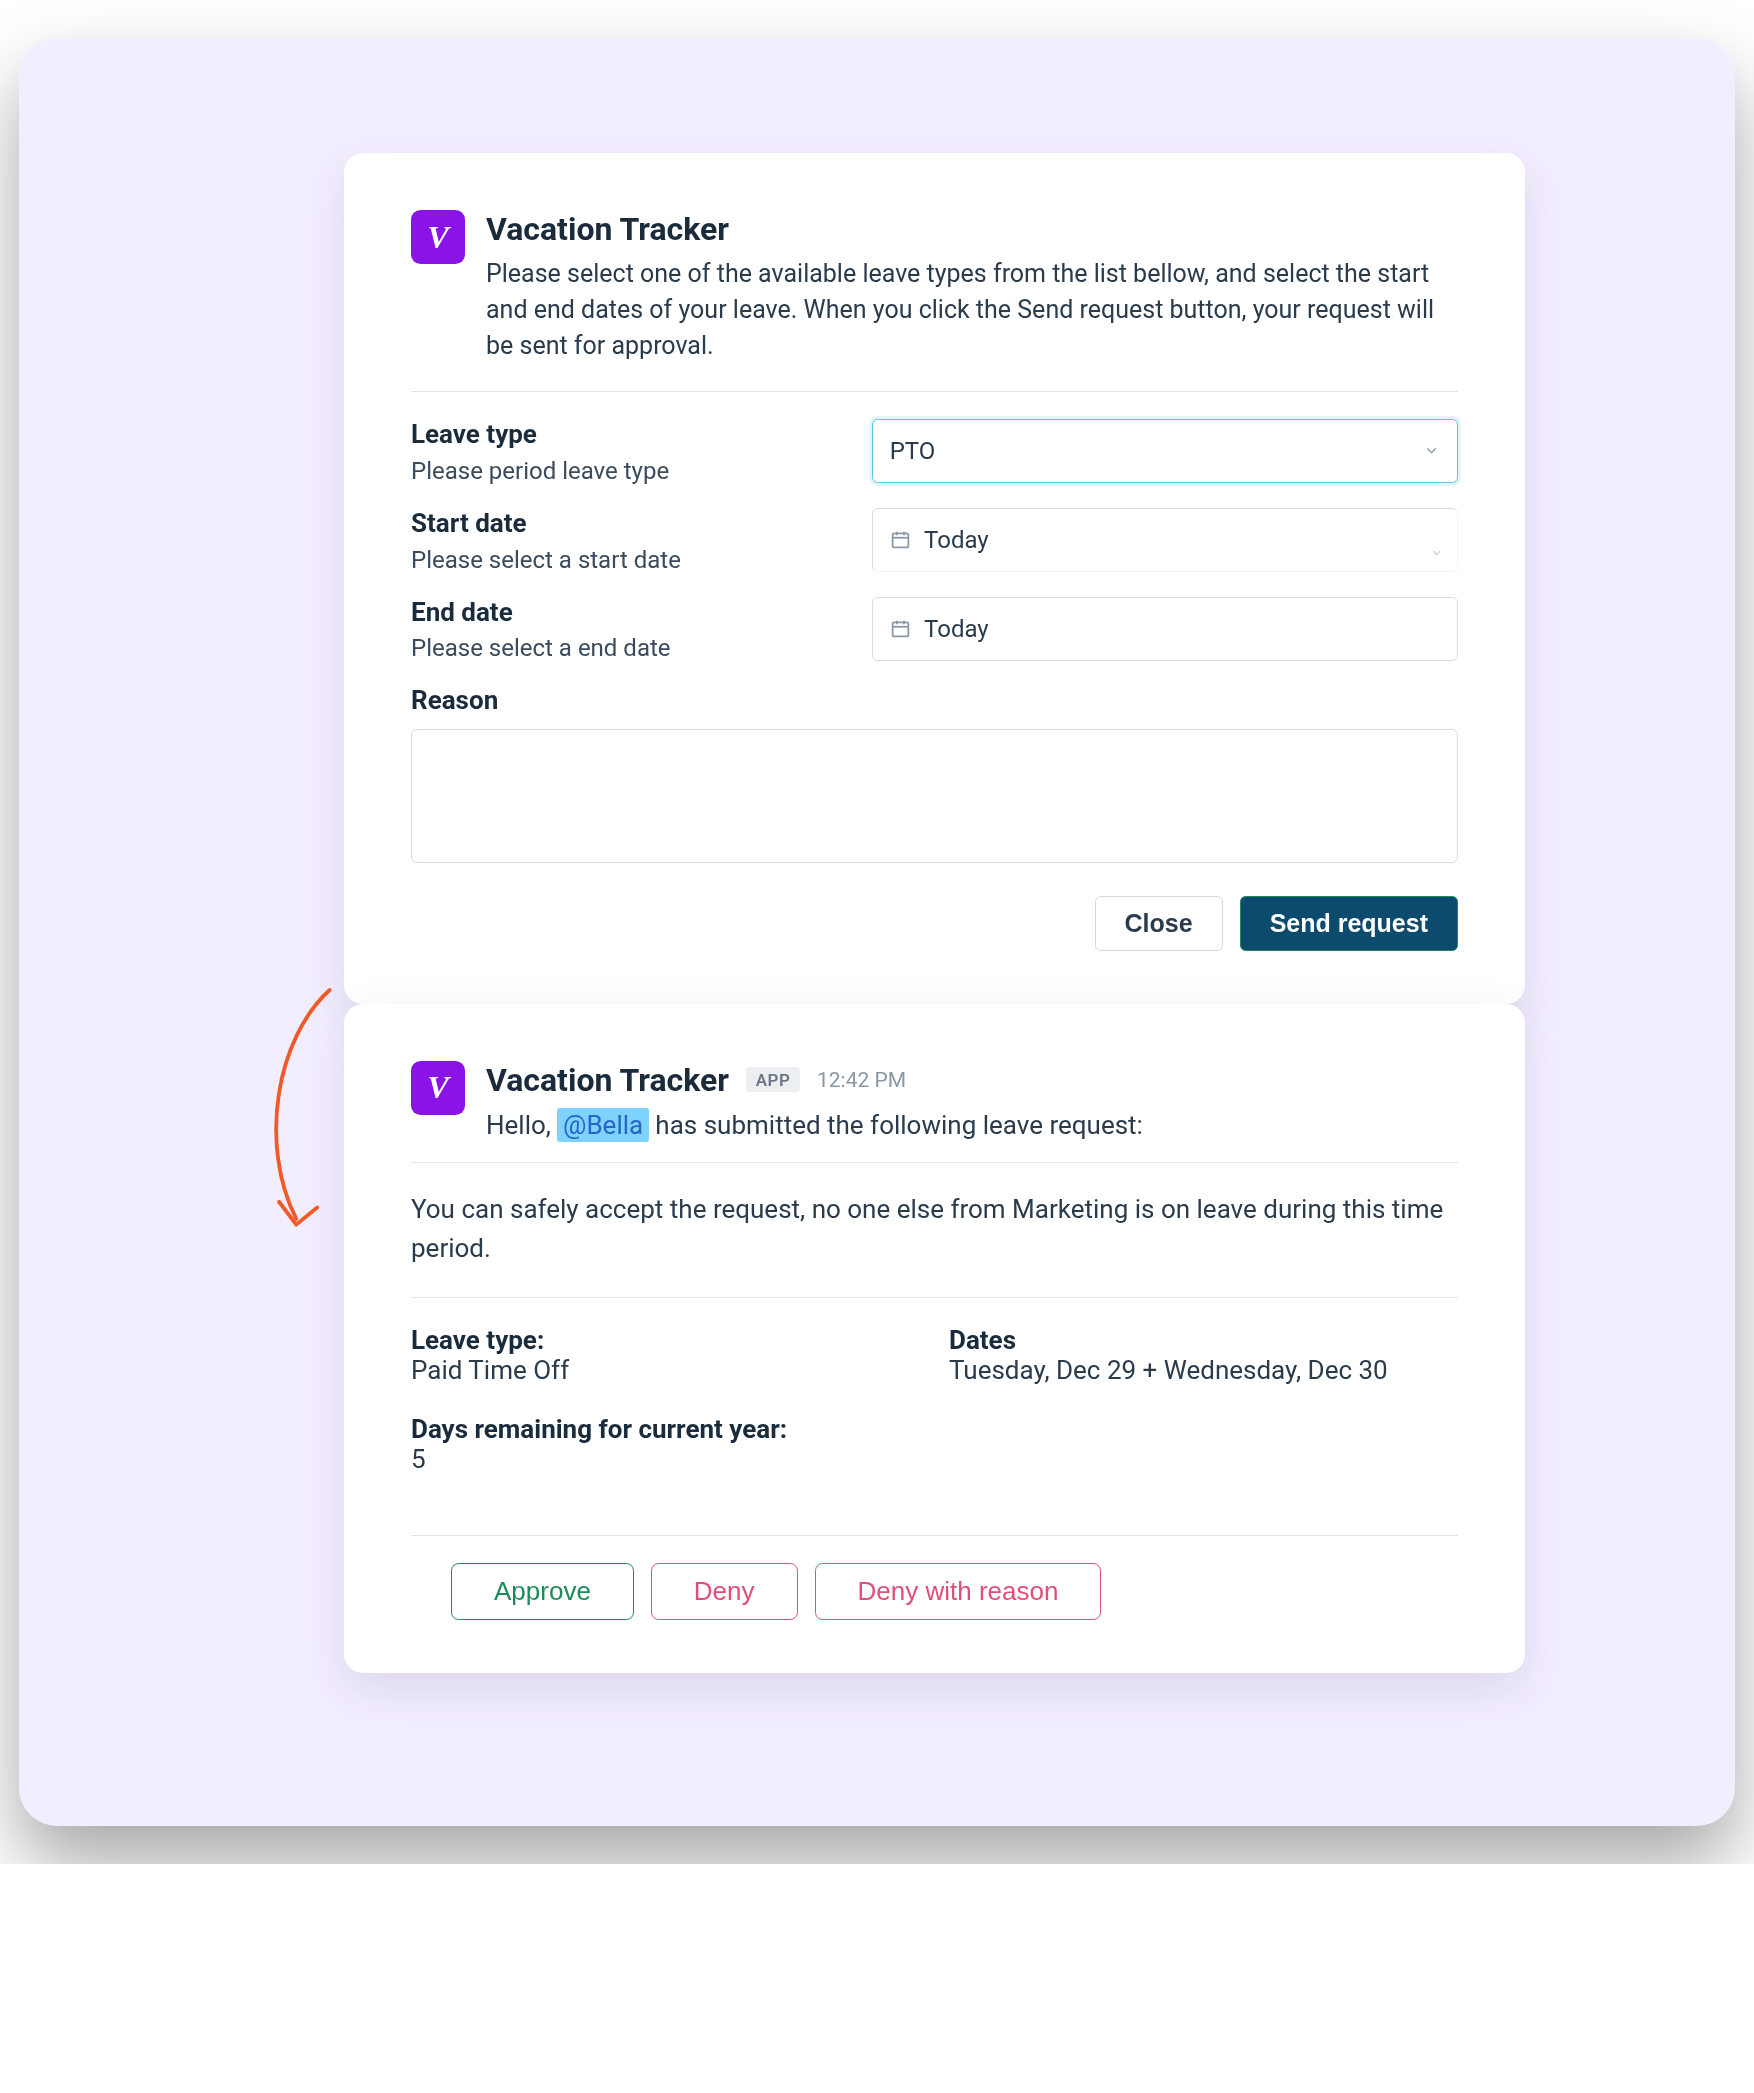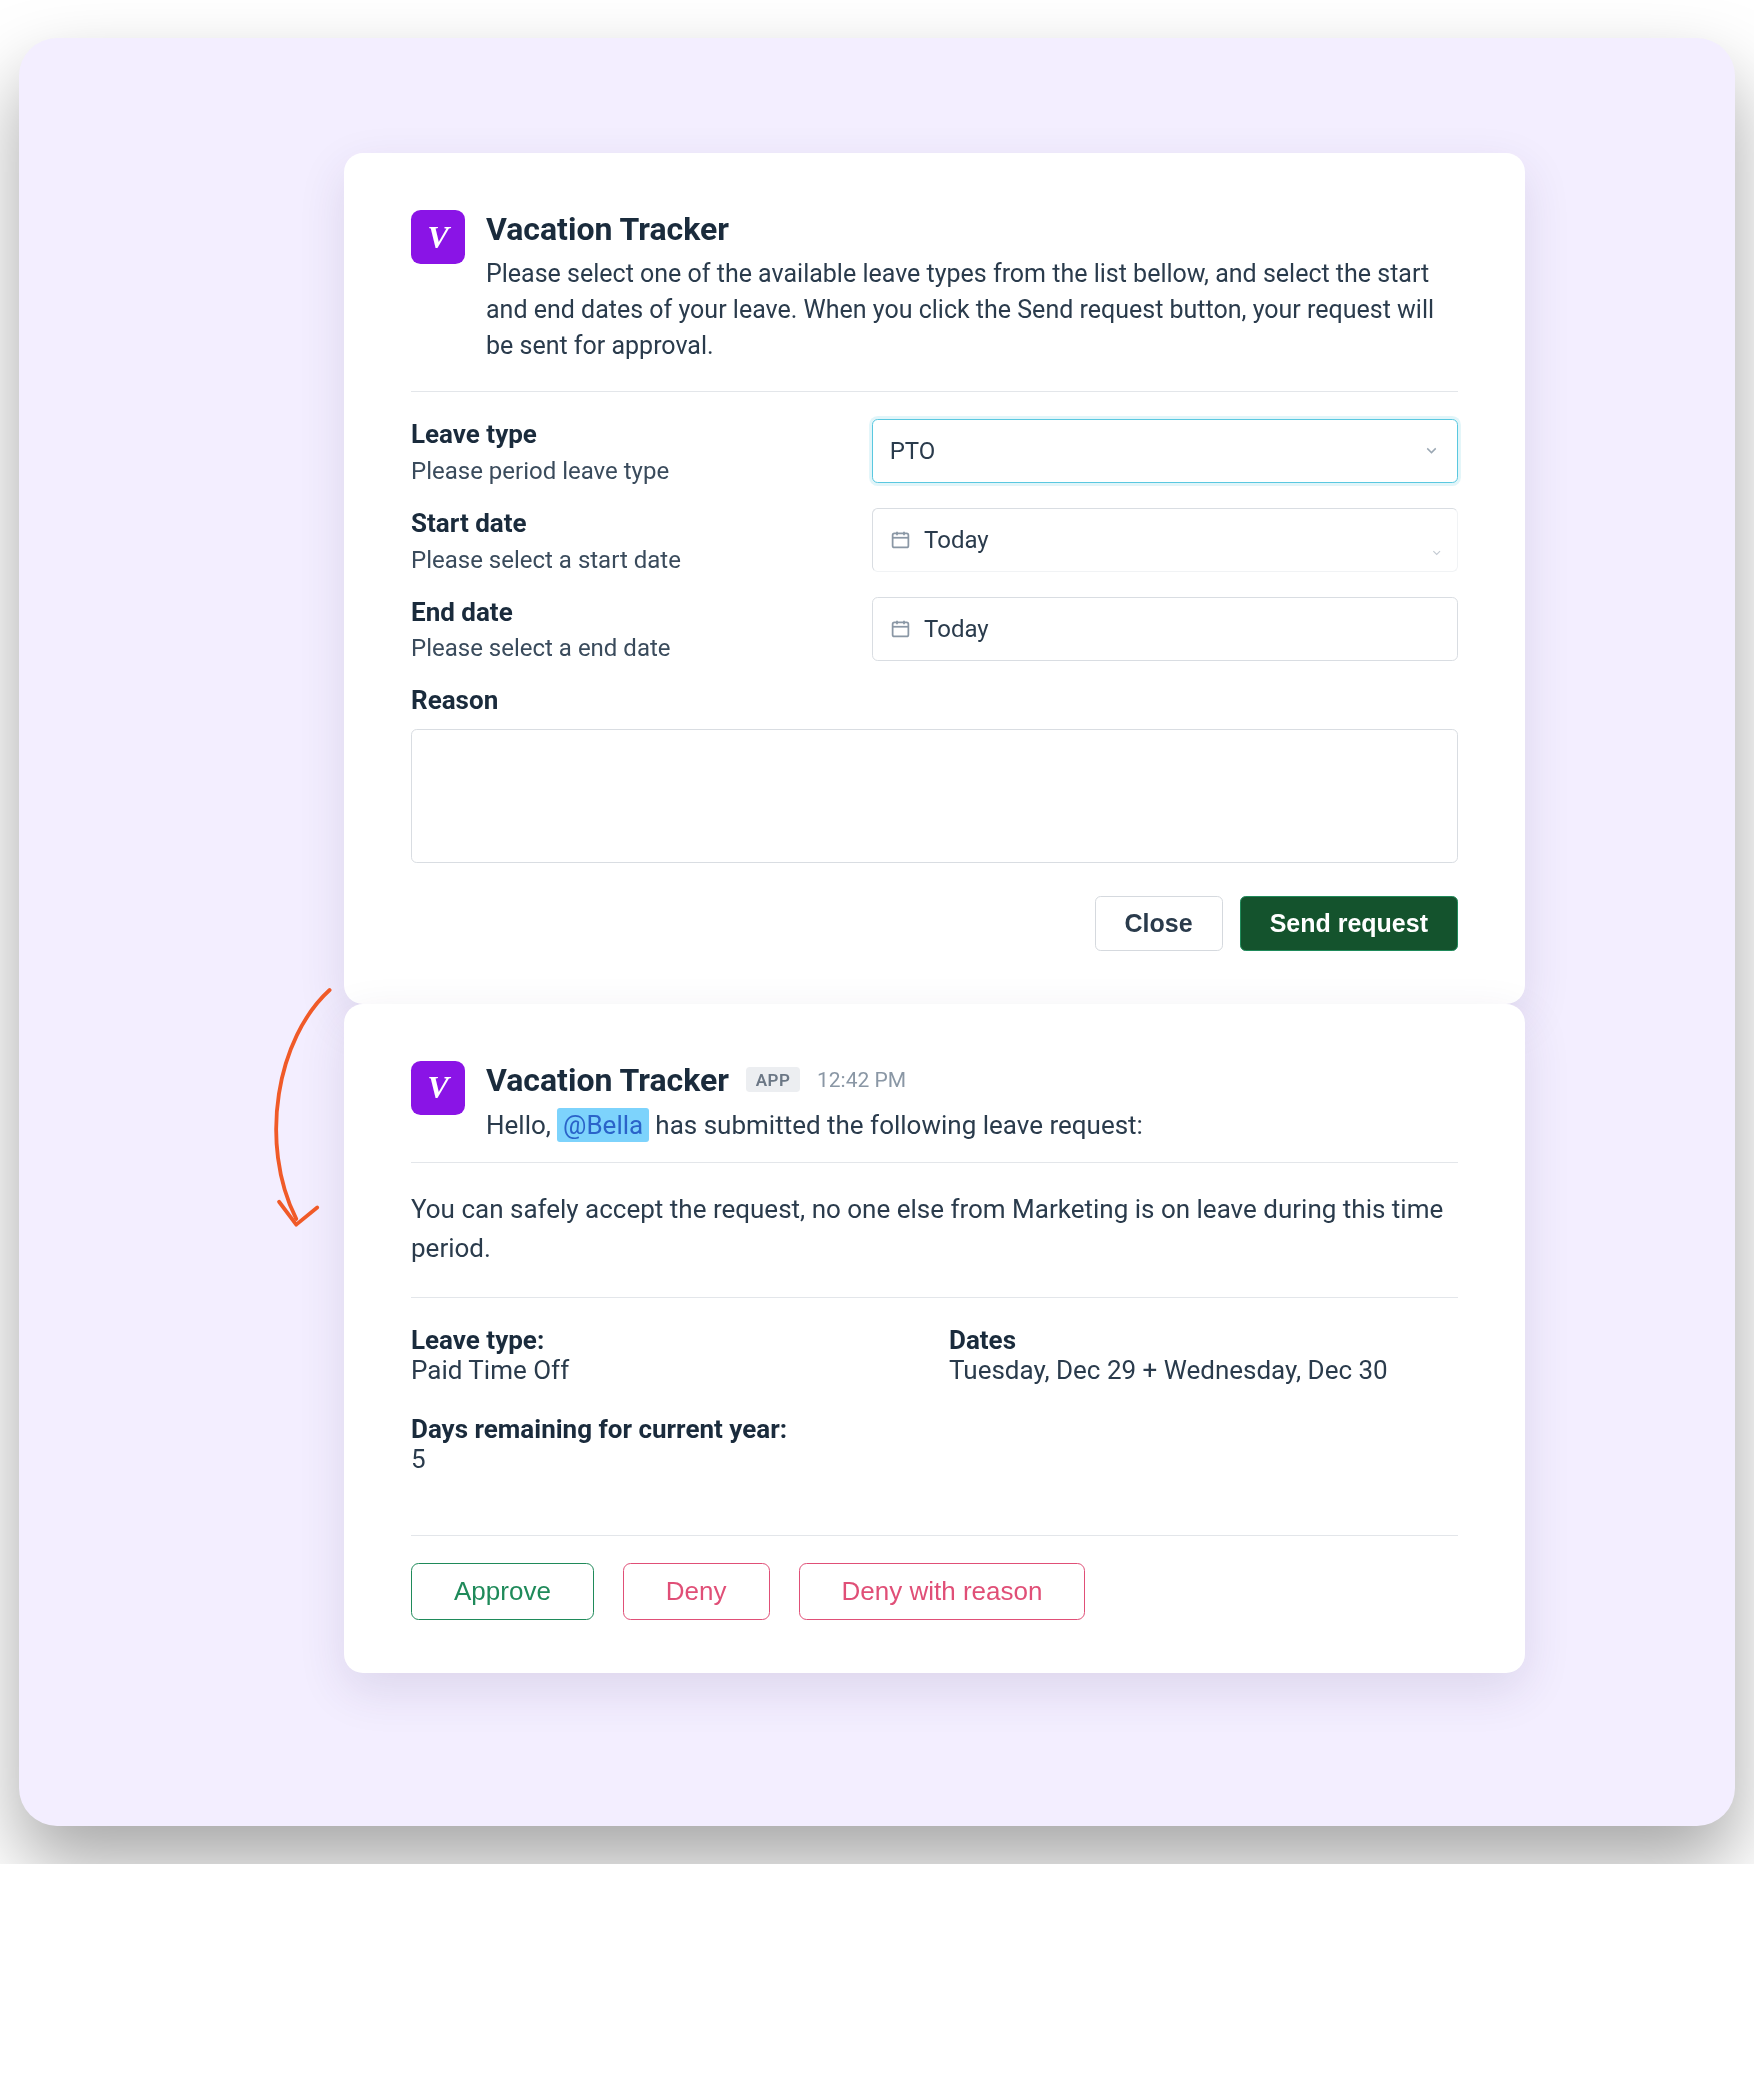--- a/index.html
+++ b/index.html
@@ -141,21 +141,21 @@
     display: inline-flex;
     align-items: center;
     justify-content: center;
   }
   .btn-default {
     background: #fff;
     border: 1px solid #d5d9de;
     color: #2a3b4c;
   }
   .btn-primary {
-    background: #14532d;
+    background: #0c4a6e;
     border: 1px solid #1f8a5a;
     color: #fff;
   }
   .app-badge {
     background: #eceef1;
     color: #6b7785;
     font-size: 17px;
     font-weight: 600;
     padding: 2.9px 9.6px;
     border-radius: 3.8px;
@@ -189,21 +189,22 @@
     font-weight: 700;
     color: #1a2b3c;
   }
   .info-value {
     font-size: 26px;
     color: #2a3b4c;
     margin-bottom: 23px;
   }
   .approval-row {
     display: flex;
-    gap: 29px;
+    gap: 17px;
+    margin-left: 40px;
   }
   .btn-outline {
     height: 57px;
     padding: 0 42px;
     border-radius: 7.6px;
     font-size: 26px;
     font-weight: 500;
     background: #fff;
     cursor: pointer;
   }

